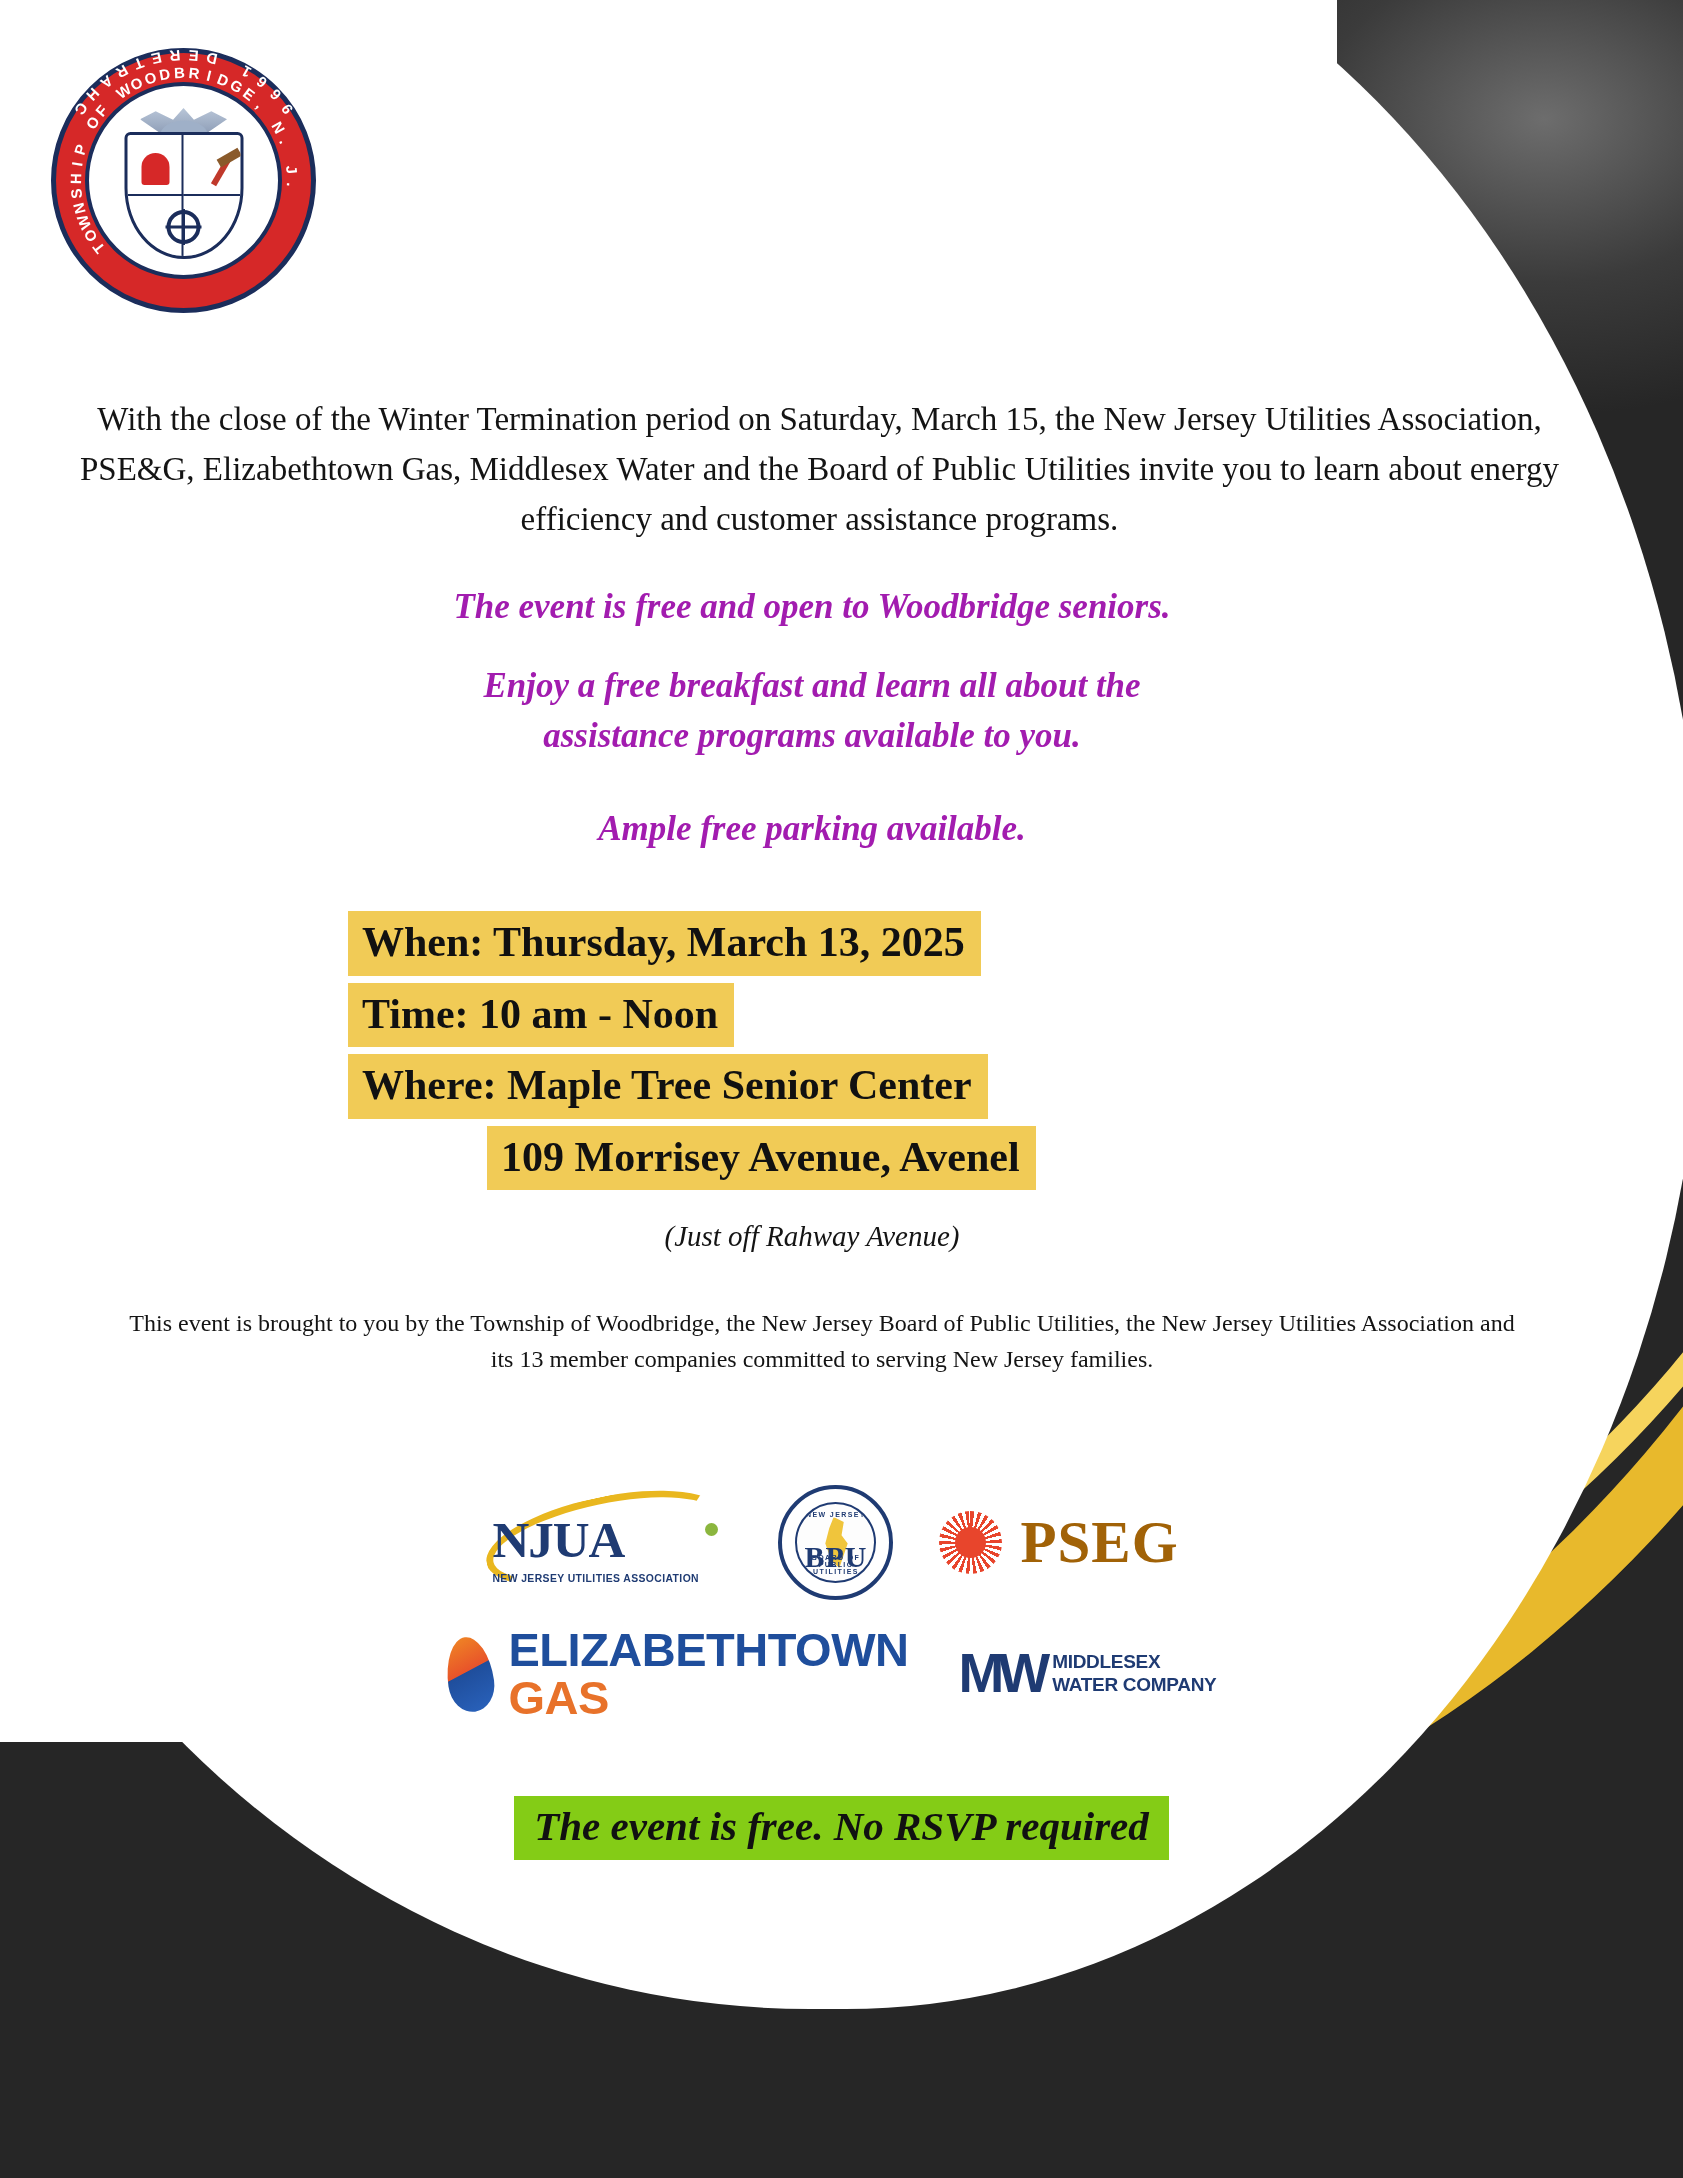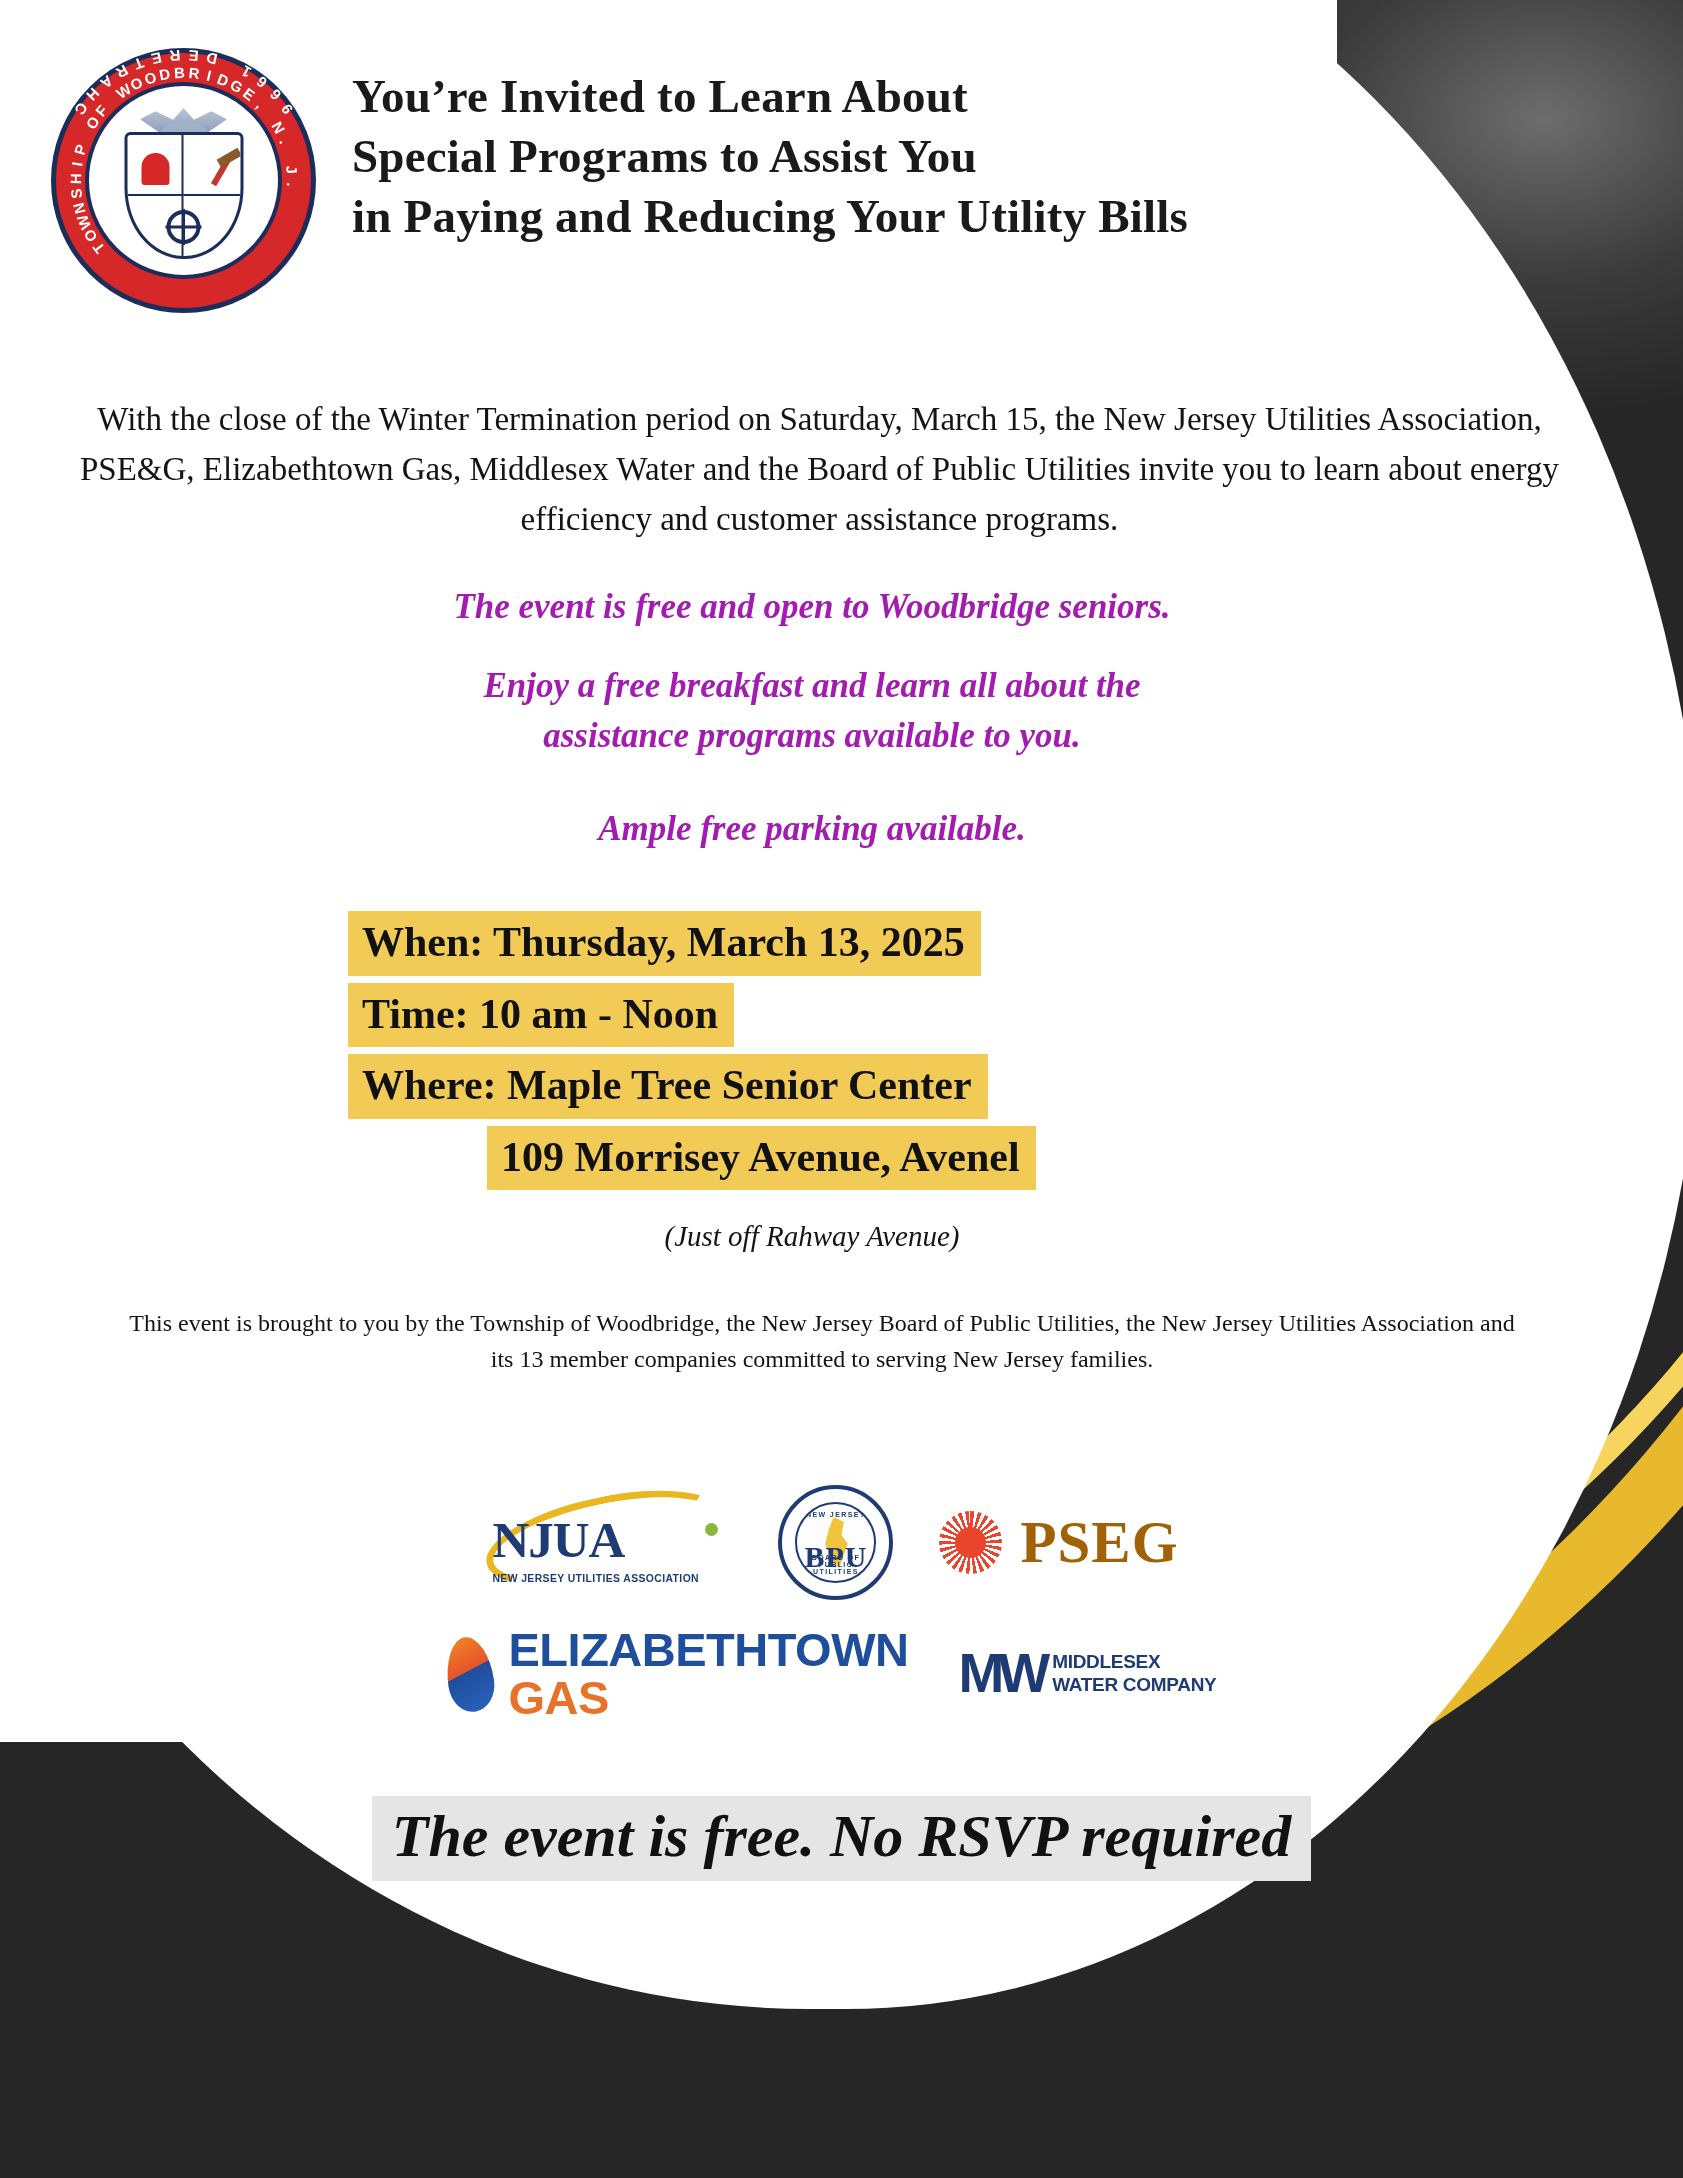--- a/index.html
+++ b/index.html
@@ -505,25 +505,25 @@
   }
 
   .rsvp-wrap {
     position: absolute;
     left: 0; right: 0;
     top: 1796px;
     text-align: center;
   }
   .rsvp {
     display: inline-block;
-    background: #e5e5e5;
+    background: #84cc16;
     color: #111111;
     font-weight: bold;
     font-style: italic;
-    font-size: 60px;
+    font-size: 41px;
     padding: 6px 20px 10px 20px;
     white-space: pre;
   }
 </style>
 </head>
 <body>
 
 <div class="page">
 
   <div class="bg-dark"></div>
@@ -594,25 +594,20 @@
             <span style="transform: rotate(184.231deg) translate(-50%, 117px);">E</span>
             <span style="transform: rotate(192.692deg) translate(-50%, 117px);">D</span>
             <span style="transform: rotate(201.154deg) translate(-50%, 117px);"> </span>
             <span style="transform: rotate(209.615deg) translate(-50%, 117px);">1</span>
             <span style="transform: rotate(218.077deg) translate(-50%, 117px);">6</span>
             <span style="transform: rotate(226.538deg) translate(-50%, 117px);">6</span>
             <span style="transform: rotate(235deg) translate(-50%, 117px);">9</span>
           </div>
       </div>
 
-      <div class="title">
-        <div>You’re Invited to Learn About</div>
-        <div>Special Programs to Assist You</div>
-        <div>in Paying and Reducing Your Utility Bills</div>
-      </div>
     </div>
 
     <div class="body-para">With the close of the Winter Termination period on Saturday, March 15, the New Jersey Utilities Association, PSE&amp;G, Elizabethtown Gas, Middlesex Water and the Board of Public Utilities invite you to learn about energy efficiency and customer assistance programs.</div>
 
     <div class="italic-block ib1">The event is free and open to Woodbridge seniors.</div>
     <div class="italic-block ib2">
       <div>Enjoy a free breakfast and learn all about the</div>
       <div>assistance programs available to you.</div>
     </div>
     <div class="italic-block ib3">Ample free parking available.</div>

